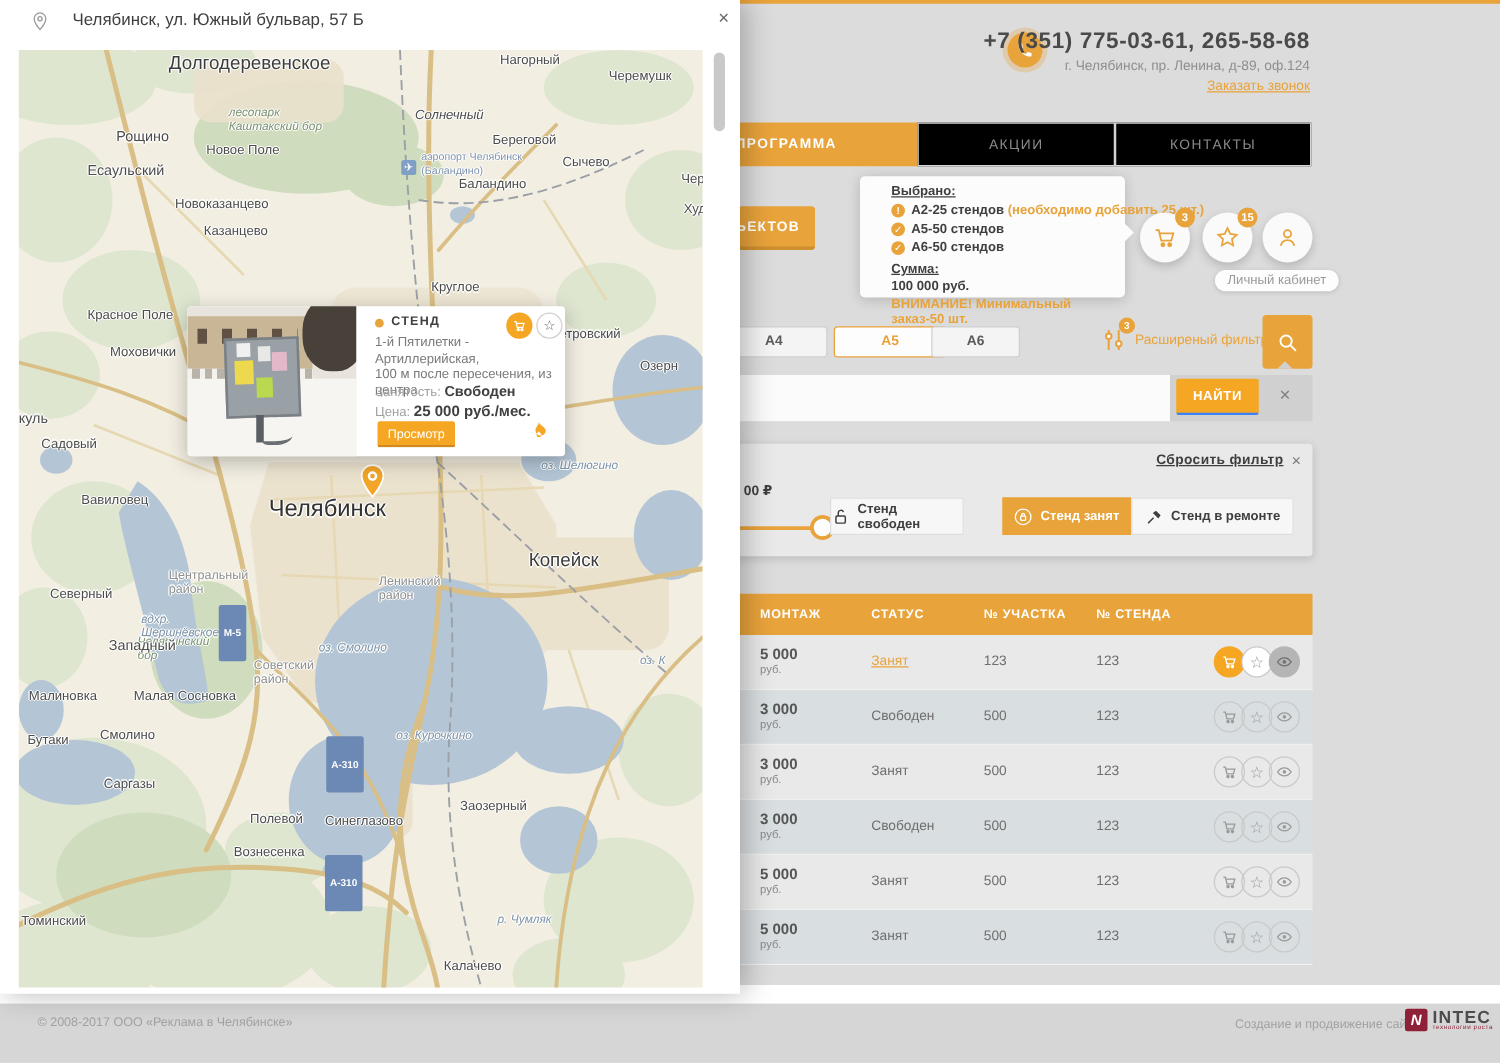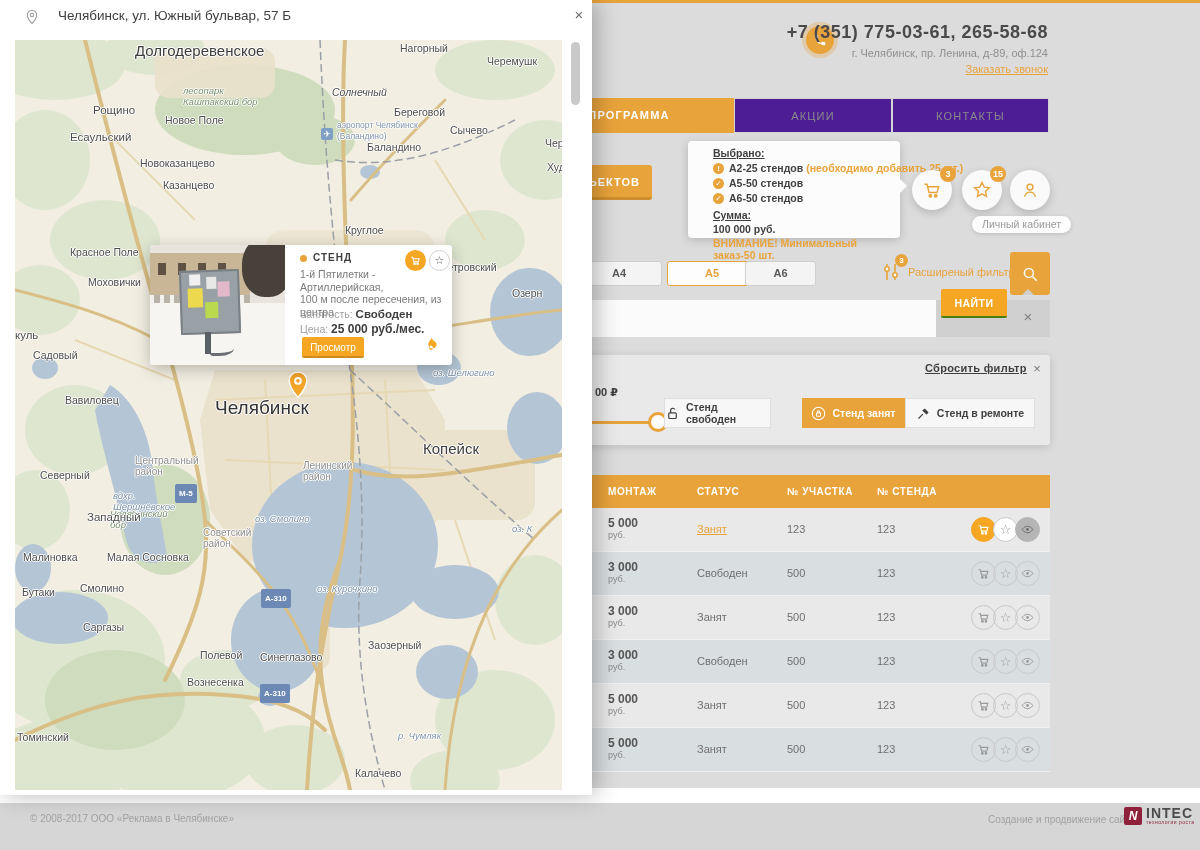--- a/index.html
+++ b/index.html
@@ -19,21 +19,21 @@
     background:#e9a33b;box-shadow:0 0 0 4px rgba(233,163,59,.30);
     display:flex;align-items:center;justify-content:center;}
   #hdr-phone-icon svg{width:14px;height:14px;fill:#fff;}
   #hdr-text{right:152px;top:22px;text-align:right;}
   #hdr-phone{font-size:18px;font-weight:bold;color:#4a4a4a;letter-spacing:.5px;}
   #hdr-addr{font-size:11px;color:#8f8f8f;margin-top:4px;}
   #hdr-call{font-size:11px;color:#e9a33b;text-decoration:underline;margin-top:4px;cursor:pointer;display:inline-block;}
 
   
   .tab{top:98px;height:35px;line-height:35px;text-align:center;font-size:11px;
-    letter-spacing:1.2px;color:#8a8a8a;background:#4c1d95;border:1px solid #d4d4d4;
+    letter-spacing:1.2px;color:#8a8a8a;background:#000000;border:1px solid #d4d4d4;
     box-sizing:border-box;cursor:pointer;}
   .tab.active{background:#e9a33b;color:#fff;border:none;font-weight:bold;}
   #tab-0{left:524px;width:210px;}
   #tab-1{left:734px;width:158px;}
   #tab-2{left:892px;width:157px;}
 
   
   #objects-btn{left:530px;top:165px;width:122px;height:35px;background:#e9a33b;
     border-bottom:3px solid #cf8f2e;border-radius:3px;color:#fff;font-size:11px;
     font-weight:bold;letter-spacing:1px;line-height:35px;text-align:right;
@@ -86,21 +86,21 @@
 
   #search-btn{left:1010px;top:252px;width:40px;height:43px;background:#e9a33b;border-radius:3px;
     display:flex;align-items:center;justify-content:center;cursor:pointer;}
   #search-btn svg{width:18px;height:18px;}
   #search-btn:after{content:"";position:absolute;bottom:0;left:12px;
     border-left:6px solid transparent;border-right:6px solid transparent;border-bottom:6px solid #d0d0d0;}
 
   
   #search-row{left:560px;top:300px;width:490px;height:37px;background:#d0d0d0;}
   #search-input{left:560px;top:300px;width:376px;height:37px;background:#fbfbfb;border:none;box-sizing:border-box;padding:0 10px;font-size:12px;}
-  #find-btn{left:941px;top:289px;width:66px;height:29px;background:#f5a623;border-bottom:2px solid #4d7c0f;
+  #find-btn{left:941px;top:303px;width:66px;height:29px;background:#f5a623;border-bottom:2px solid #3b82f6;
     border-radius:2px;color:#fff;font-size:10.5px;font-weight:bold;letter-spacing:.5px;
     text-align:center;line-height:29px;box-sizing:border-box;cursor:pointer;}
   #search-close{left:1016px;top:305px;width:24px;height:24px;font-size:15px;color:#7f7f7f;
     text-align:center;line-height:24px;cursor:pointer;}
 
   
   #filter-panel{left:560px;top:355px;width:490px;height:90px;background:#e9e9e9;border-radius:3px;
     box-shadow:0 2px 8px rgba(0,0,0,.14);}
   #filter-reset{left:925px;top:362px;font-size:11px;font-weight:bold;text-decoration:underline;
     color:#3f3f3f;cursor:pointer;letter-spacing:.3px;}
@@ -168,21 +168,21 @@
     text-shadow:-1px 0 #fff,1px 0 #fff,0 -1px #fff,0 1px #fff;color:#4c4c4c;font-size:10.5px;}
   .ml-town{font-size:10.5px;}
   .ml-town12{font-size:11.5px;}
   .ml-big{font-size:15px;color:#3c3c3c;}
   .ml-huge{font-size:19px;color:#333;}
   .ml-district{font-size:10px;color:#8f8f8f;}
   .ml-forest{font-size:9.5px;font-style:italic;color:#7a9070;}
   .ml-water{font-size:9.5px;font-style:italic;color:#7d93a8;}
   .ml-airport{font-size:8.5px;color:#7f93ad;}
   .road-badge{position:absolute;background:#6c88b4;color:#fff;font-size:8px;font-weight:bold;
-    padding:5px 4px;border-radius:2px;text-shadow:none;}
+    padding:18px 4px;border-radius:2px;text-shadow:none;}
   #airport-ico{left:306px;top:88px;width:12px;height:12px;background:#7f9fc4;border-radius:2px;
     color:#fff;font-size:9px;text-align:center;line-height:12px;}
   #map-pin{left:272px;top:331px;width:22px;height:28px;z-index:5;}
 
   
   #popup{left:135px;top:205px;width:302px;height:120px;background:#fff;border-radius:3px;
     box-shadow:0 4px 16px rgba(0,0,0,.25);z-index:6;}
   #popup-photo{position:absolute;left:0;top:0;width:135px;height:120px;border-radius:3px 0 0 3px;
     overflow:hidden;background:#e8e4dd;}
   .ph{position:absolute;}

